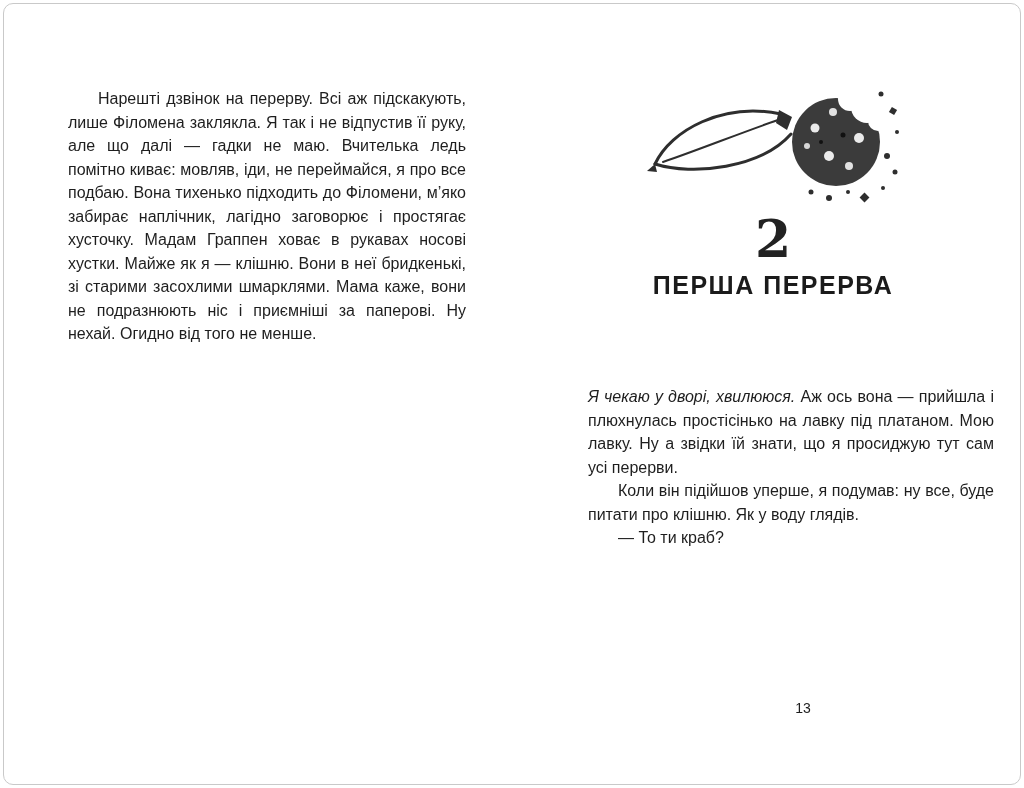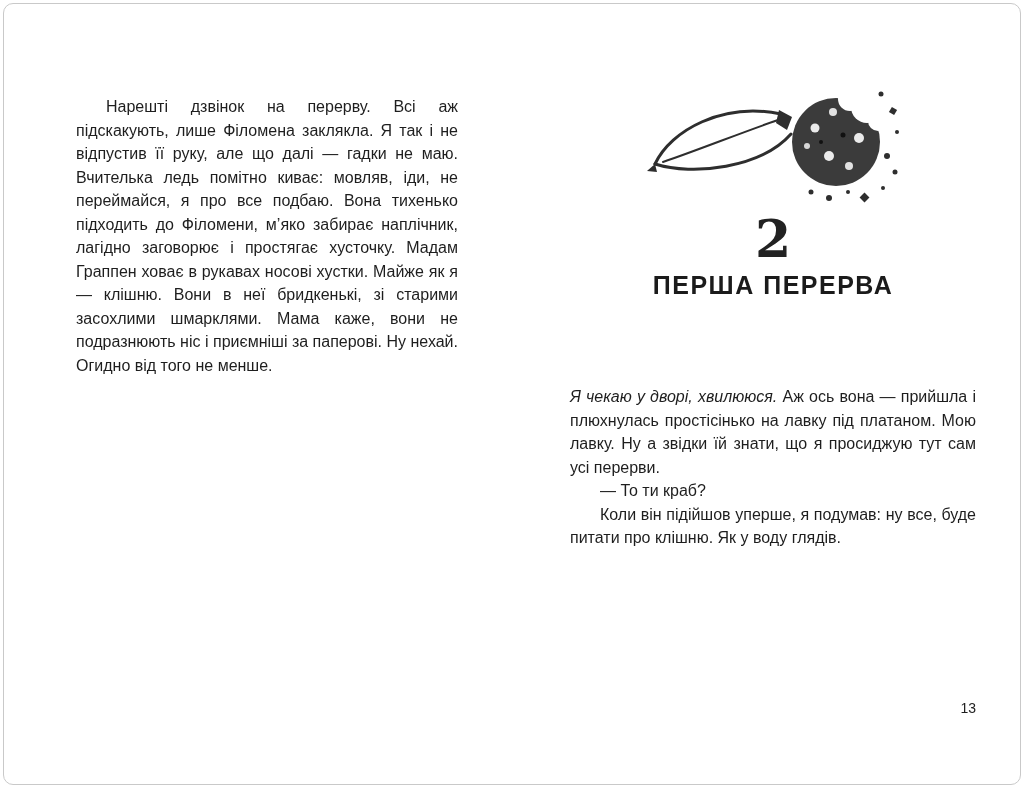--- a/index.html
+++ b/index.html
@@ -21,21 +21,21 @@
   }
   .left-text {
     position: absolute;
     left: 64px;
     top: 83px;
     width: 406px;
     font-size: 16px;
     line-height: 23.5px;
     text-align: justify;
   }
-  .left-text p { margin: 12px; text-indent: 30px; }
+  .left-text p { margin: 4px; text-indent: 30px; }
 
   .right-header {
     position: absolute;
     left: 570px;
     top: 80px;
     width: 406px;
     text-align: center;
   }
   .illustration { display: inline-block; }
   .chapter-number {
@@ -49,37 +49,37 @@
   .chapter-title {
     margin-top: 4px;
     font-size: 25px;
     font-weight: bold;
     letter-spacing: 1.5px;
     color: #1b1b1b;
     transform: scaleY(1.05);
   }
   .right-text {
     position: absolute;
-    left: 570px;
+    left: 588px;
     top: 385px;
     width: 406px;
     font-size: 16px;
     line-height: 23.5px;
     text-align: justify;
   }
   .right-text p { margin: 0; text-indent: 30px; }
   .right-text p.no-indent { text-indent: 0; }
   .lead-italic { font-style: italic; }
 
   .page-number {
     position: absolute;
-    left: 570px;
+    left: 600px;
     top: 700px;
     width: 406px;
-    text-align: right;
+    text-align: center;
     font-size: 14px;
     color: #1e1e1e;
   }
 </style>
 </head>
 <body>
 
 <div class="canvas">
   <div class="frame"></div>
 
@@ -129,18 +129,18 @@
       </g>
     </svg>
     <div class="chapter-number">2</div>
     <div class="chapter-title">ПЕРША ПЕРЕРВА</div>
   </div>
 
   <div class="right-text">
     <p class="no-indent">
       <span class="lead-italic">Я чекаю у дворі, хвилююся.</span><span> Аж ось вона — прийшла і плюхнулась простісінько на лавку під платаном. Мою лавку. Ну а звідки їй знати, що я просиджую тут сам усі перерви.</span>
     </p>
+    <p>Коли він підійшов уперше, я подумав: ну все, буде питати про клішню. Як у воду глядів.</p>
     <p>— То ти краб?</p>
-    <p>Коли він підійшов уперше, я подумав: ну все, буде питати про клішню. Як у воду глядів.</p>
   </div>
 
   <div class="page-number">13</div>
 </div>
 
 </body></html>

